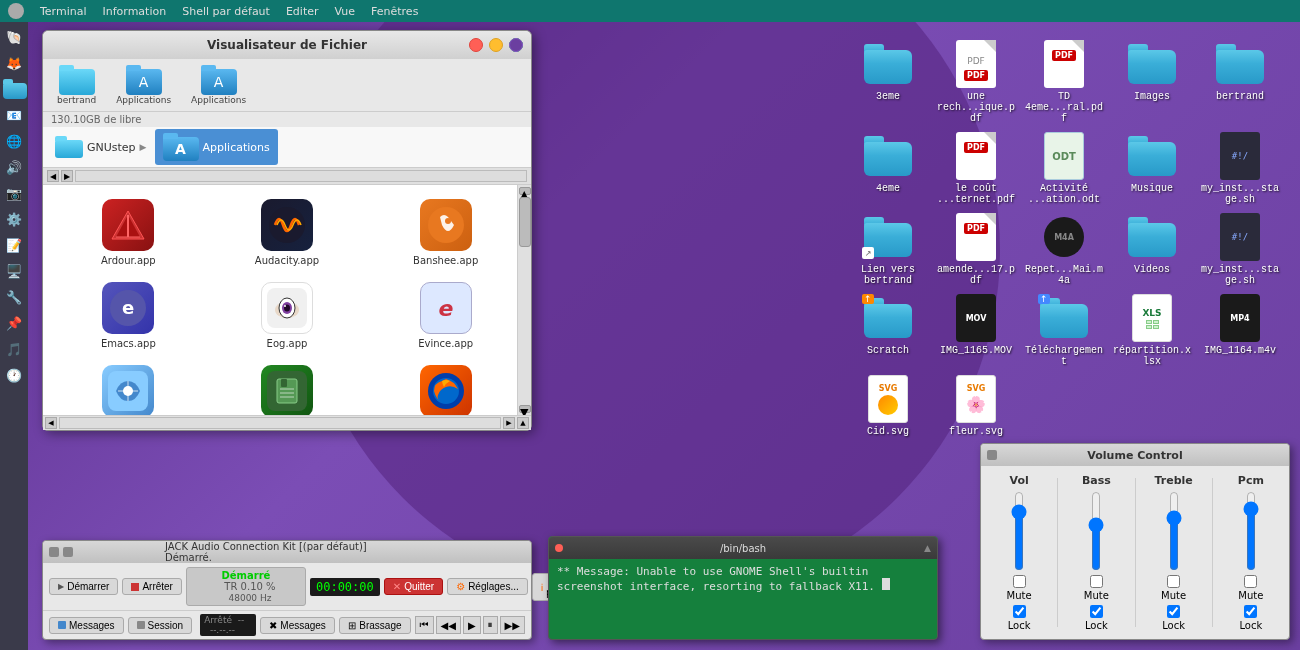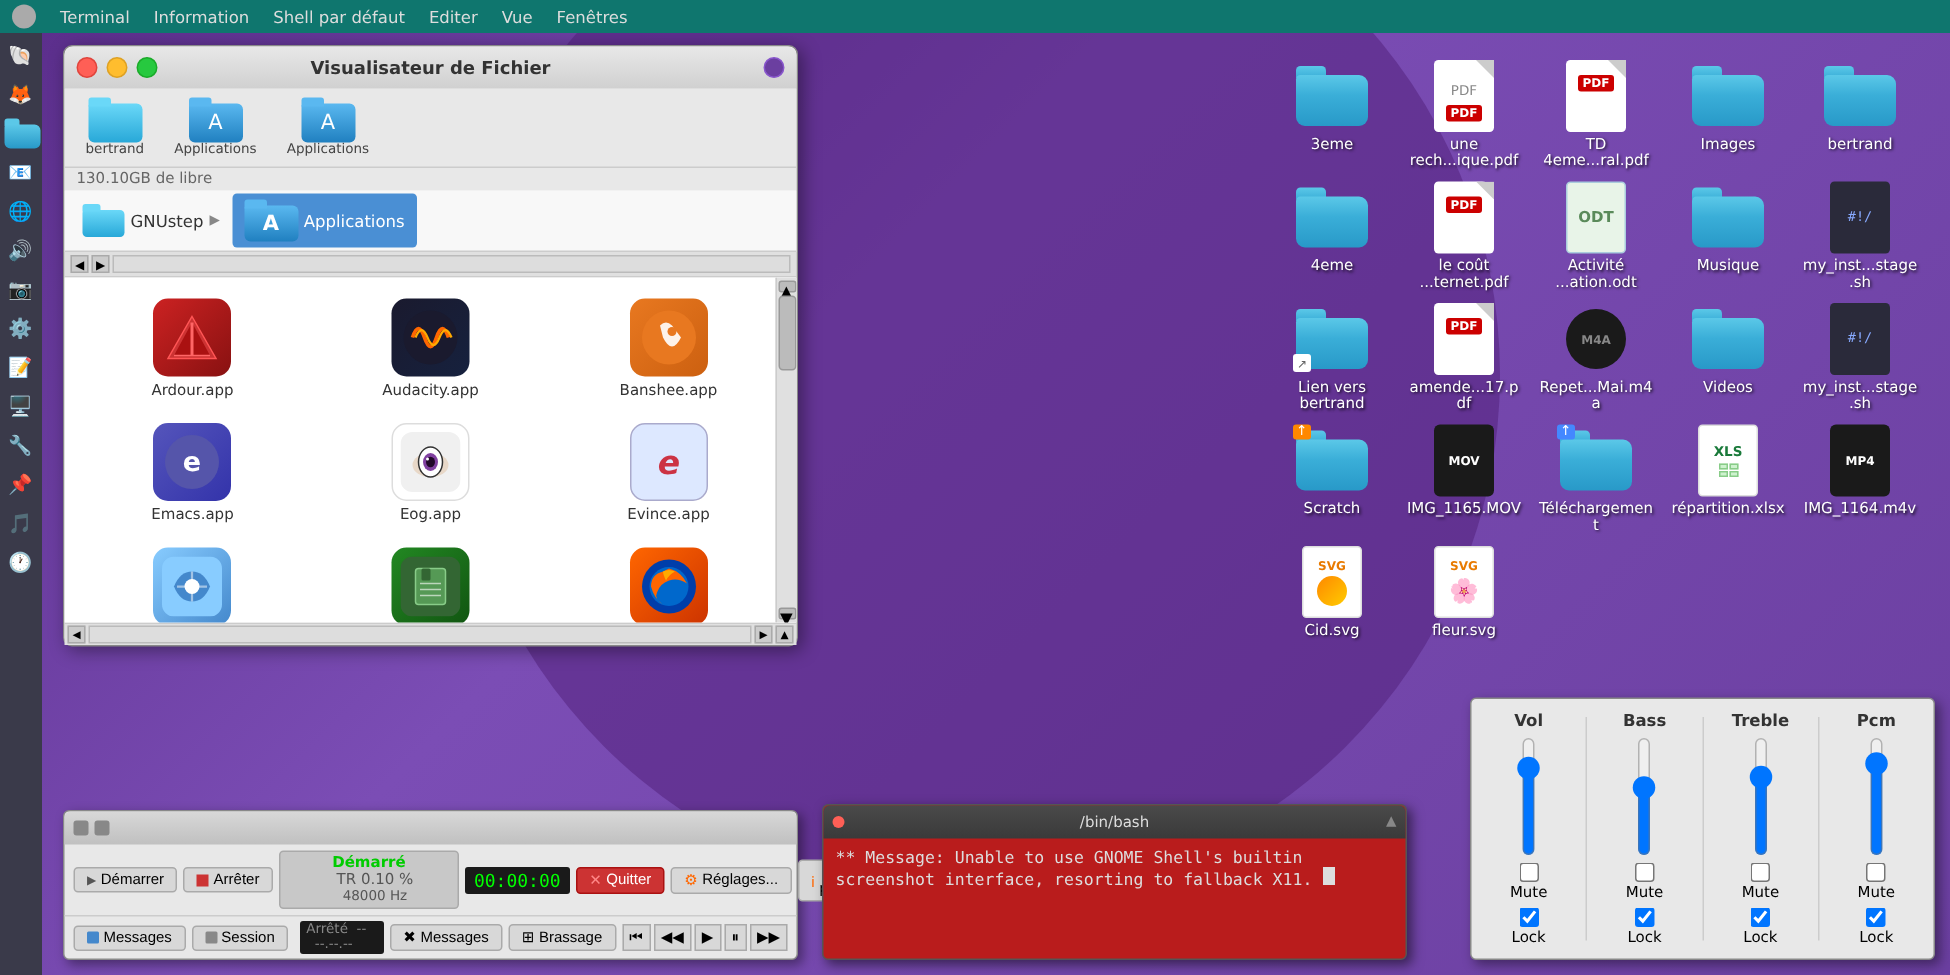--- a/index.html
+++ b/index.html
@@ -75,20 +75,21 @@
       position: relative;
       display: flex; align-items: center; justify-content: center;
     }
     .desktop-icon .icon-label {
       color: white;
       font-size: 10px;
       text-align: center;
       text-shadow: 1px 1px 2px rgba(0,0,0,0.8);
       max-width: 78px;
       word-break: break-word;
+      font-family: Liberation Mono, monospace;
     }
 
     
     .folder-icon {
       width: 48px; height: 40px;
       position: relative;
     }
     .folder-body {
       width: 48px; height: 34px;
       background: linear-gradient(180deg, #5bc8e8 0%, #3aaed8 40%, #2899c8 100%);
@@ -213,20 +214,21 @@
     }
     .win-titlebar {
       height: 28px;
       background: linear-gradient(180deg, #e8e8e8, #d0d0d0);
       border-radius: 6px 6px 0 0;
       display: flex;
       align-items: center;
       padding: 0 8px;
       gap: 6px;
       position: relative;
+      justify-content: flex-end;
     }
     .win-title {
       position: absolute;
       left: 50%; transform: translateX(-50%);
       font-size: 12px;
       font-weight: bold;
       color: #333;
     }
     .win-btn {
       width: 14px; height: 14px;
@@ -354,21 +356,21 @@
       font-size: 9px;
       padding: 1px 4px;
       border-radius: 2px;
     }
 
     
     .terminal-window {
       position: absolute;
       bottom: 10px; left: 548px;
       width: 390px;
-      background: #b91c1c;
+      background: #15803d;
       border: 1px solid #555;
       border-radius: 4px;
       box-shadow: 3px 3px 8px rgba(0,0,0,0.5);
       z-index: 50;
     }
     .terminal-titlebar {
       height: 22px;
       background: linear-gradient(180deg, #4a4a4a, #3a3a3a);
       display: flex; align-items: center;
       padding: 0 6px; gap: 4px;
@@ -911,20 +913,21 @@
     <div style="flex:1;height:12px;background:#ddd;border:1px solid #bbb;"></div>
     <div style="width:12px;height:12px;background:#ccc;border:1px solid #aaa;display:flex;align-items:center;justify-content:center;font-size:7px;cursor:pointer;">▶</div>
     <div style="width:12px;height:12px;background:#ccc;border:1px solid #aaa;display:flex;align-items:center;justify-content:center;font-size:7px;cursor:pointer;">▲</div>
   </div>
 </div>
 
 <div class="jack-window">
   <div class="jack-titlebar">
     <button class="jack-btn jack-btn-min"></button>
     <button class="jack-btn jack-btn-close"></button>
+    <span class="jack-title">JACK Audio Connection Kit [(par défaut)] Démarré.</span>
   </div>
 
   <div class="jack-controls">
     <button class="jack-btn2">
       <span style="font-size:8px;color:#555;">▶</span>
       <span>Démarrer</span>
     </button>
     <button class="jack-btn2">
       <span style="width:8px;height:8px;background:#cc3333;display:inline-block;"></span>
       <span>Arrêter</span>
@@ -991,20 +994,26 @@
       <span style="font-size:9px;color:#888;cursor:pointer;">▲</span>
     </div>
   </div>
   <div class="terminal-content">
     <span>** Message: Unable to use GNOME Shell's builtin screenshot interface, resorting to fallback X11.</span>
     <span style="display:inline-block;width:8px;height:12px;background:#ddd;animation:blink 1s step-end infinite;"></span>
   </div>
 </div>
 
 <div class="volume-window">
+  <div class="volume-titlebar">
+    <div style="display:flex;gap:3px;">
+      <div style="width:10px;height:10px;border-radius:2px;background:#888;cursor:pointer;"></div>
+    </div>
+    <span class="volume-title">Volume Control</span>
+  </div>
   <div class="volume-body">
 
     <div class="volume-channel">
       <span class="volume-label">Vol</span>
       <div class="volume-slider-container">
         <input type="range" class="volume-slider" min="0" max="100" value="80" orient="vertical" style="writing-mode: vertical-lr; direction: rtl; width: 20px; height: 80px; cursor: pointer;">
       </div>
       <div class="volume-checkbox-row">
         <input type="checkbox" style="">
         <span>Mute</span>

